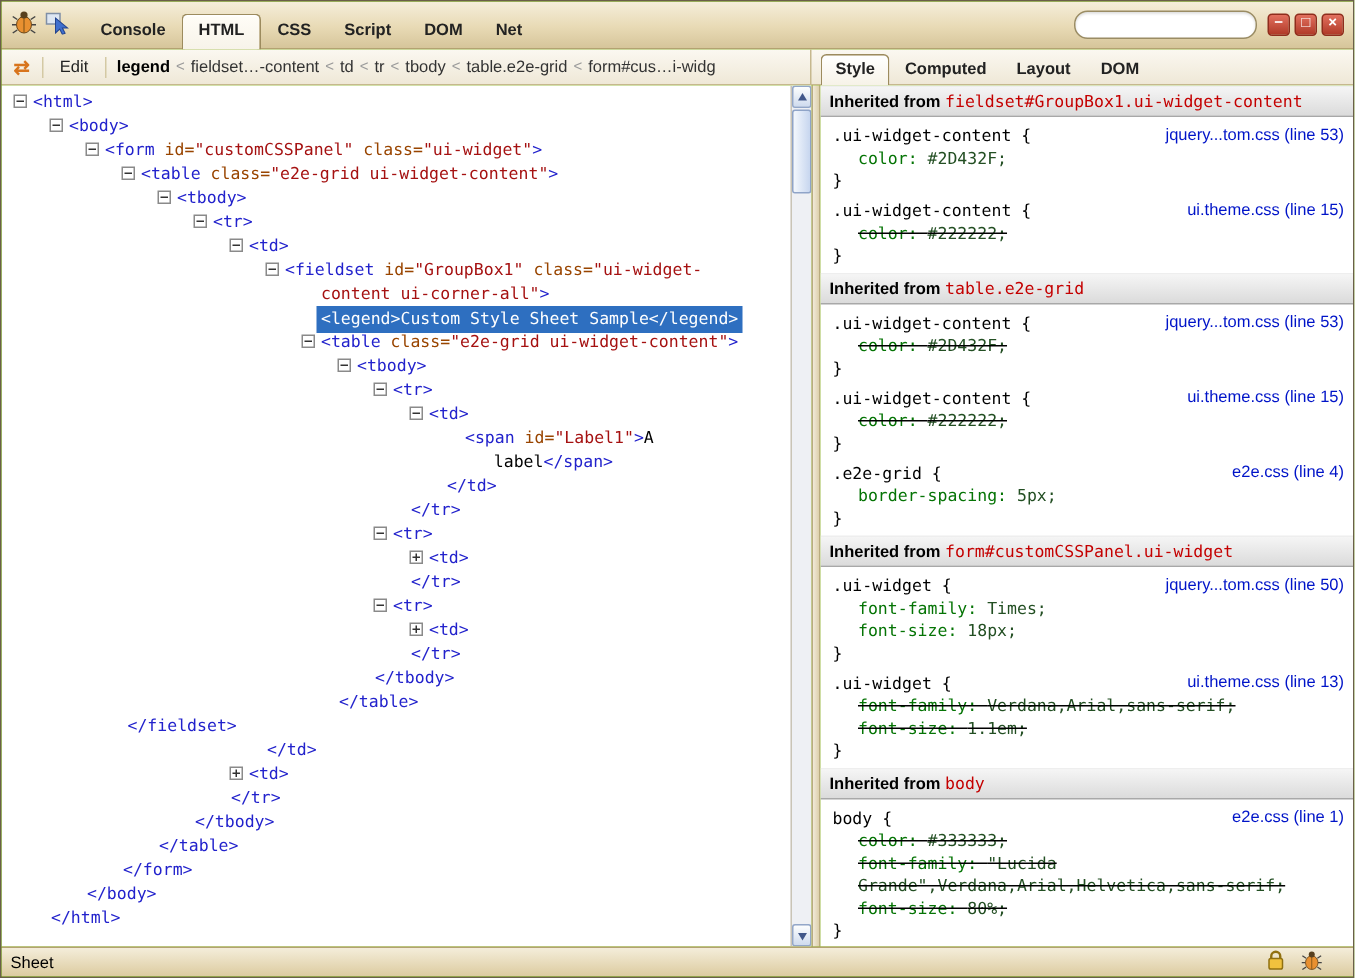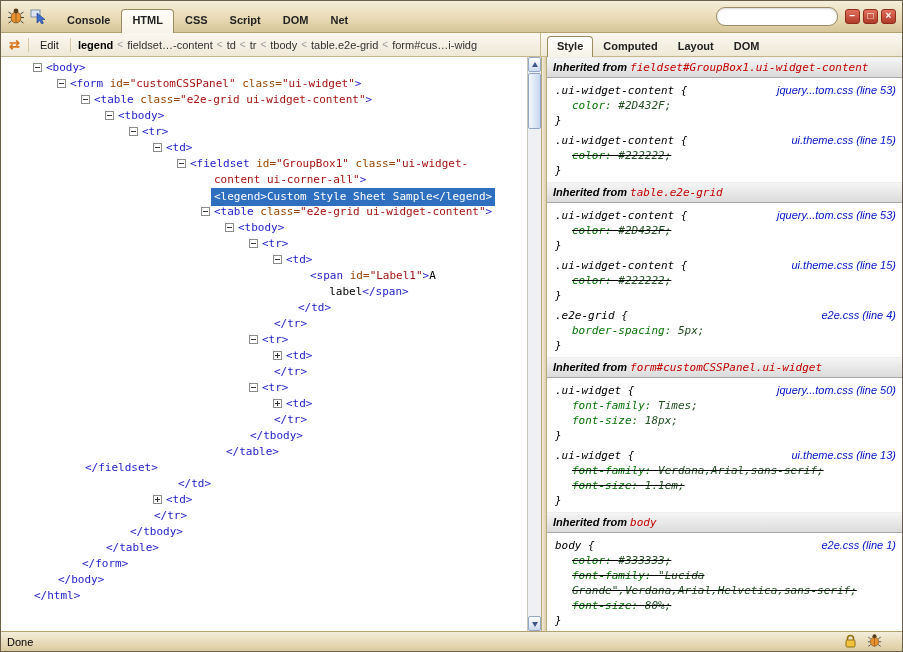--- a/index.html
+++ b/index.html
@@ -62,21 +62,21 @@
     background:linear-gradient(#fdfefe,#cfdbee);}
   .sb-btn.up{top:0;}.sb-btn.down{bottom:0;}
   .sb-btn::after{content:"";position:absolute;left:3px;}
   .sb-btn.up::after{top:4px;border-left:3px solid transparent;border-right:3px solid transparent;border-bottom:5px solid #41578a;}
   .sb-btn.down::after{top:5px;border-left:3px solid transparent;border-right:3px solid transparent;border-top:5px solid #41578a;}
   .sb-thumb{position:absolute;left:0;right:0;top:16px;height:56px;box-sizing:border-box;border:1px solid #8fa4c8;border-radius:2px;
     background:linear-gradient(90deg,#f4f8fd,#c7d6ef);}
 
   .splitter{position:absolute;left:540px;top:0;bottom:0;width:6px;box-sizing:border-box;
     background:linear-gradient(90deg,#f1ead9,#ddd0ab);border-left:1px solid #b9ab7f;border-right:1px solid #b9ab7f;}
-  .style-panel{position:absolute;left:546px;right:0;top:0;bottom:0;background:#fff;overflow:hidden;font-style:italic;}
+  .style-panel{position:absolute;left:546px;right:0;top:0;bottom:0;background:#fff;overflow:hidden;}
 
   
   .sec{padding-bottom:4px;}
   .sec-header{background:linear-gradient(#f5f5f5,#dbdbdb);border-top:1px solid #eeeeee;border-bottom:1px solid #a8a8a8;
     padding:3px 6px;font-weight:bold;color:#000;}
   .sec-obj{font-family:"DejaVu Sans Mono",monospace;font-weight:normal;color:#c40000;}
   .rule{padding:5px 6px 0 8px;font-family:"DejaVu Sans Mono",monospace;font-size:11px;line-height:15px;color:#000;}
   .rule-head{overflow:hidden;}
   .src-link{float:right;font-family:"Liberation Sans",sans-serif;color:#0014c8;}
   .sel-name{color:#000;}
@@ -163,20 +163,21 @@
         <div class="tab2 active">Style</div>
         <div class="tab2">Computed</div>
         <div class="tab2">Layout</div>
         <div class="tab2">DOM</div>
       </div>
   </div>
 
   <div class="content">
     <div class="html-panel">
       <div class="tree">
+          <div class="trow"><span class="twisty" style="left: 8px;"></span><span class="ttext" style="margin-left: 21px;"><span class="pt-tag">&lt;html&gt;</span></span></div>
           <div class="trow"><span class="twisty" style="left: 32px;"></span><span class="ttext" style="margin-left: 45px;"><span class="pt-tag">&lt;body&gt;</span></span></div>
           <div class="trow"><span class="twisty" style="left: 56px;"></span><span class="ttext" style="margin-left: 69px;"><span class="pt-tag">&lt;form</span><span class="pt-attr"> id=</span><span class="pt-val">"customCSSPanel"</span><span class="pt-attr"> class=</span><span class="pt-val">"ui-widget"</span><span class="pt-tag">&gt;</span></span></div>
           <div class="trow"><span class="twisty" style="left: 80px;"></span><span class="ttext" style="margin-left: 93px;"><span class="pt-tag">&lt;table</span><span class="pt-attr"> class=</span><span class="pt-val">"e2e-grid ui-widget-content"</span><span class="pt-tag">&gt;</span></span></div>
           <div class="trow"><span class="twisty" style="left: 104px;"></span><span class="ttext" style="margin-left: 117px;"><span class="pt-tag">&lt;tbody&gt;</span></span></div>
           <div class="trow"><span class="twisty" style="left: 128px;"></span><span class="ttext" style="margin-left: 141px;"><span class="pt-tag">&lt;tr&gt;</span></span></div>
           <div class="trow"><span class="twisty" style="left: 152px;"></span><span class="ttext" style="margin-left: 165px;"><span class="pt-tag">&lt;td&gt;</span></span></div>
           <div class="trow"><span class="twisty" style="left: 176px;"></span><span class="ttext" style="margin-left: 189px;"><span class="pt-tag">&lt;fieldset</span><span class="pt-attr"> id=</span><span class="pt-val">"GroupBox1"</span><span class="pt-attr"> class=</span><span class="pt-val">"ui-widget-</span></span></div>
           <div class="trow"><span class="ttext" style="margin-left: 213px;"><span class="pt-val">content ui-corner-all"</span><span class="pt-tag">&gt;</span></span></div>
           <div class="trow"><span class="ttext selbg" style="margin-left: 210px;"><span class="pt-tag">&lt;legend&gt;</span><span class="pt-text">Custom Style Sheet Sample</span><span class="pt-tag">&lt;/legend&gt;</span></span></div>
           <div class="trow"><span class="twisty" style="left: 200px;"></span><span class="ttext" style="margin-left: 213px;"><span class="pt-tag">&lt;table</span><span class="pt-attr"> class=</span><span class="pt-val">"e2e-grid ui-widget-content"</span><span class="pt-tag">&gt;</span></span></div>
@@ -268,21 +269,21 @@
               <div class="prop struck"><span class="pn">font-family: </span><span class="pv">"Lucida Grande",Verdana,Arial,Helvetica,sans-serif;</span></div>
               <div class="prop struck"><span class="pn">font-size: </span><span class="pv">80%;</span></div>
               <div class="brace">}</div>
             </div>
           </div>
         </div>
     </div>
   </div>
 
   <div class="statusbar">
-    <span class="status-text">Done</span>
+    <span class="status-text">Sheet</span>
     <div class="sb-icons">
       <span>
         <svg width="13" height="14" viewBox="0 0 13 14">
           <path d="M3.5 6 V4.5 a3 3 0 0 1 6 0 V6" fill="none" stroke="#907010" stroke-width="1.6"></path>
           <rect x="2" y="6" width="9" height="7" rx="1.2" fill="#f0c23e" stroke="#907010"></rect>
         </svg>
       </span>
       <span>
         <svg width="15" height="15" viewBox="0 0 18 18">
           <g stroke="#444" stroke-width="1">

